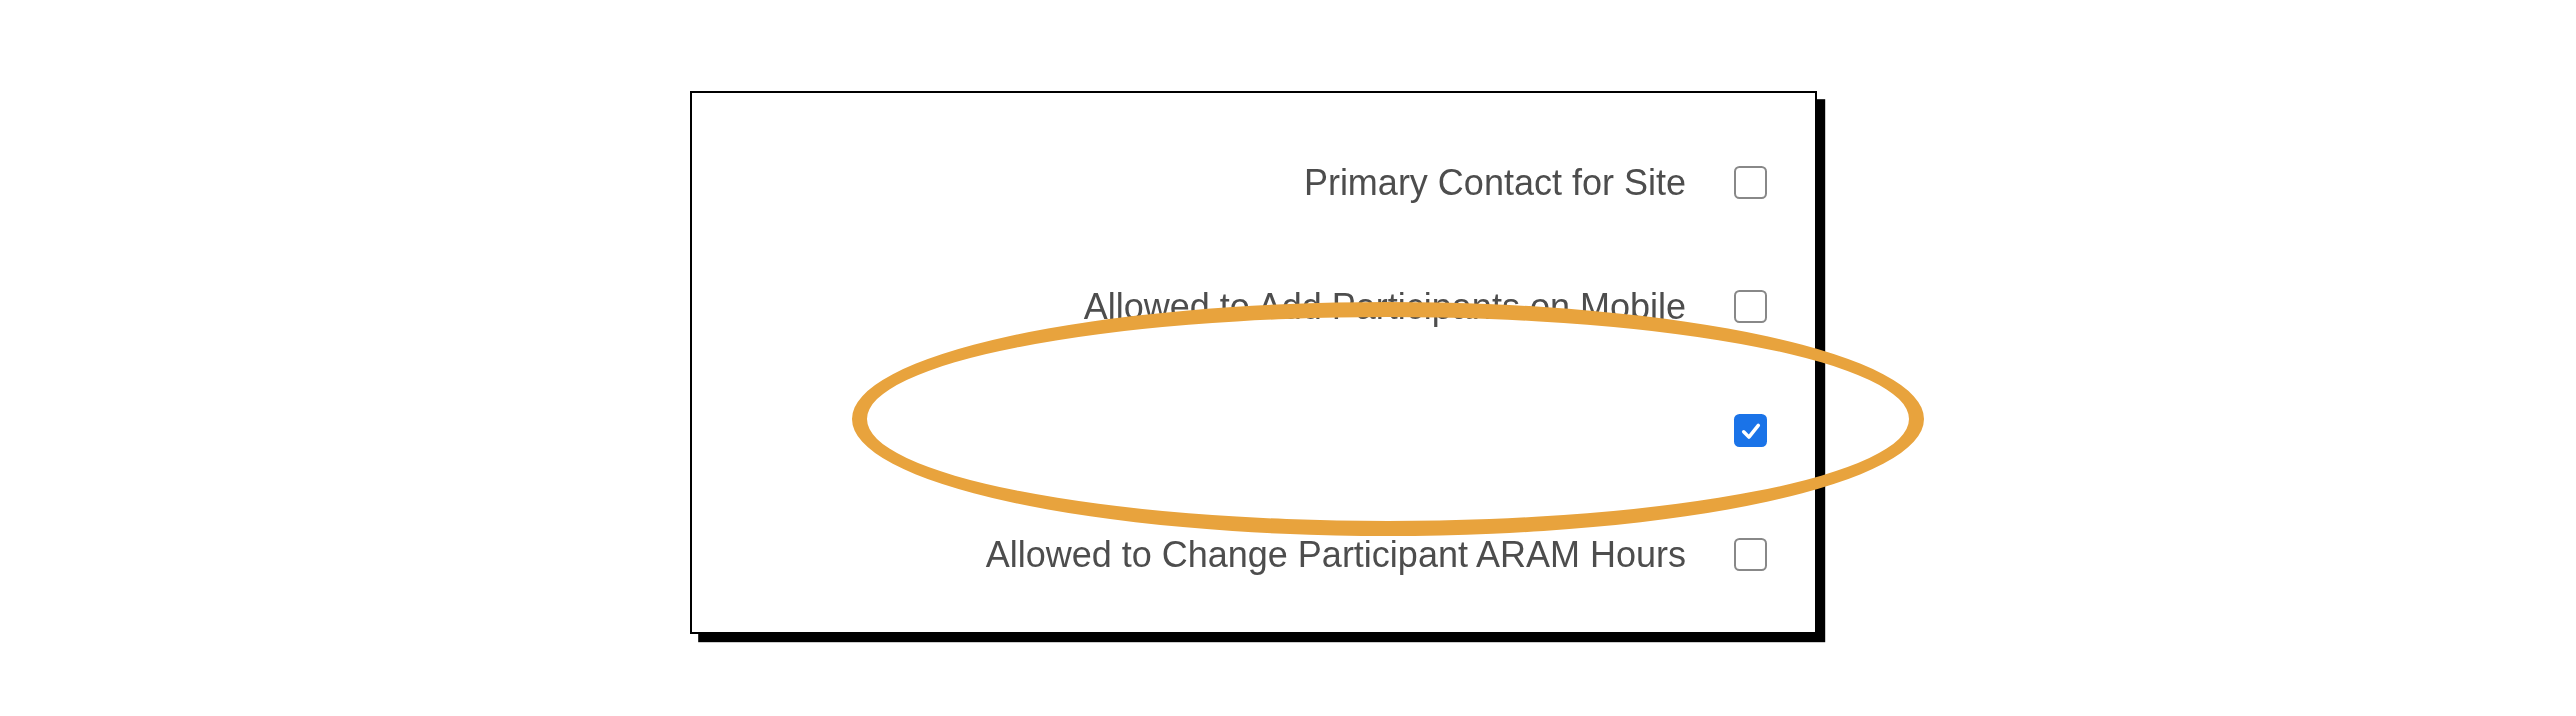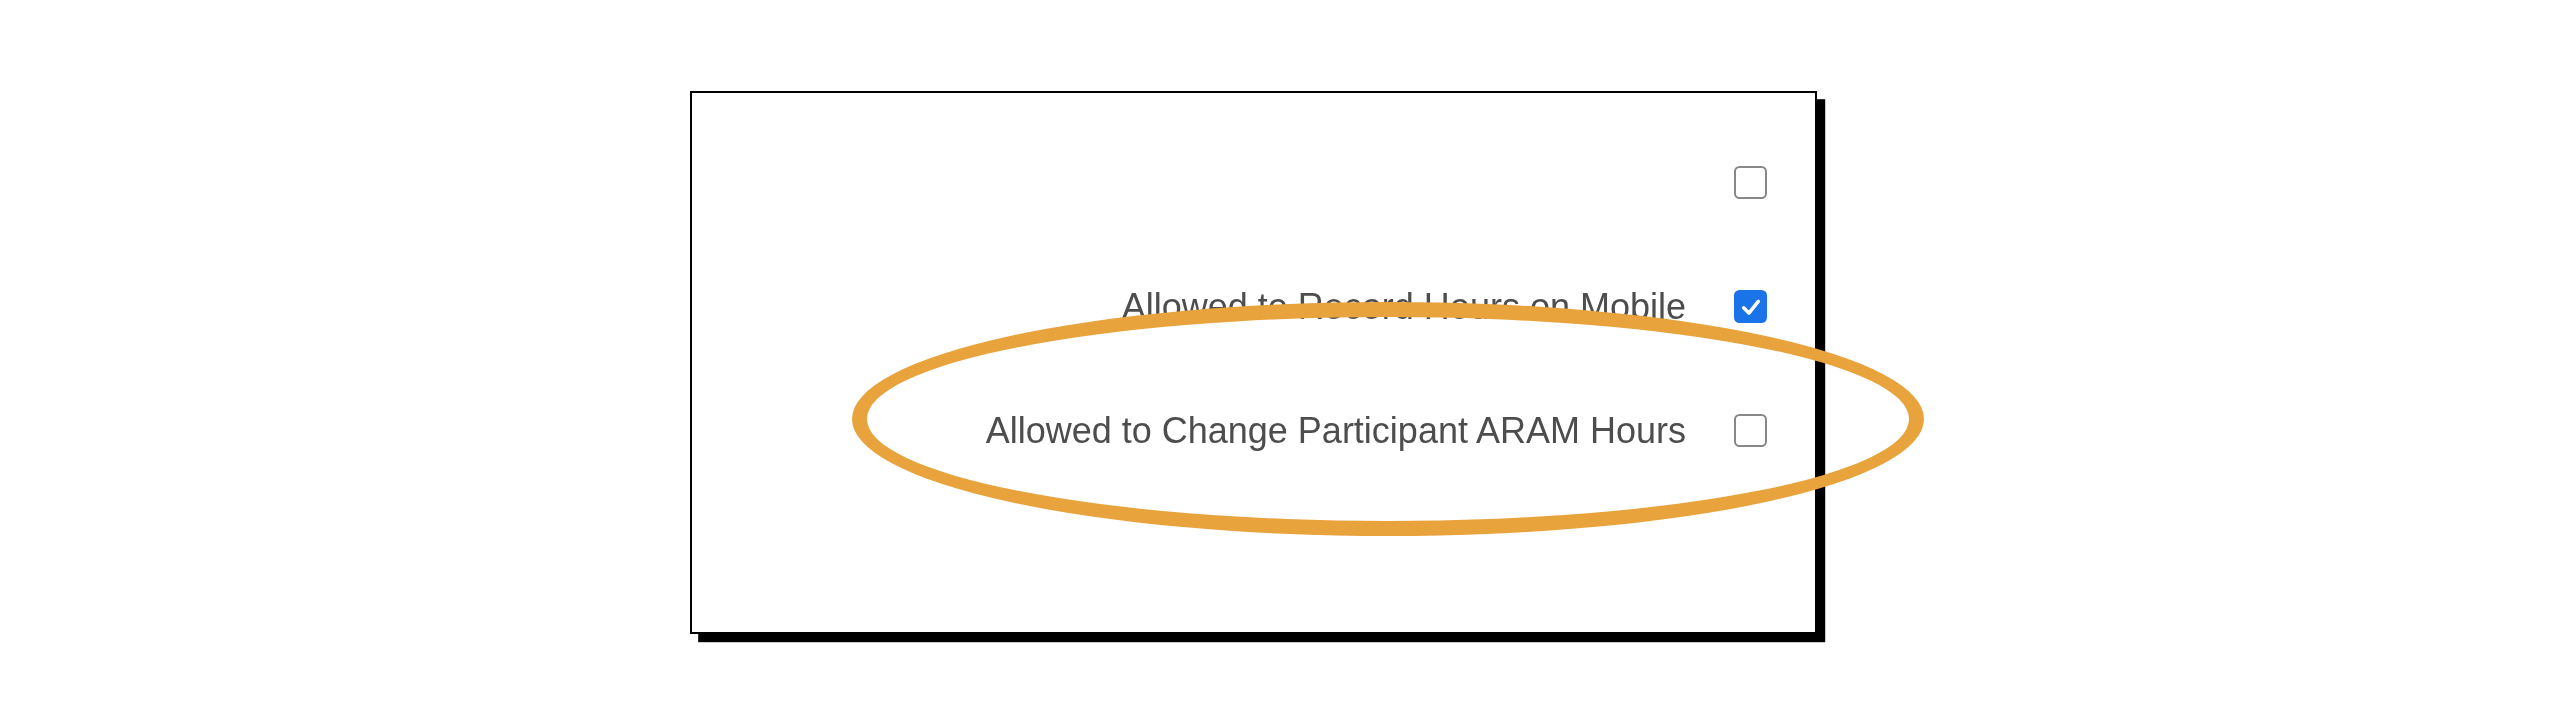--- a/index.html
+++ b/index.html
@@ -78,27 +78,31 @@
     border-radius: 50%;
     pointer-events: none;
     box-sizing: border-box;
   }
 </style>
 </head>
 <body>
 
 <div class="panel">
 
-
   <div class="row">
+    <span class="row-label">Primary Contact for Site</span>
     <div class="cb unchecked"></div>
   </div>
 
   <div class="row">
-    <span class="row-label">Allowed to Record Hours on Mobile</span>
+    <span class="row-label">Allowed to Add Participants on Mobile</span>
+    <div class="cb unchecked"></div>
+  </div>
+
+  <div class="row">
     <div class="cb checked">
       <svg viewBox="0 0 40 40">
         <polyline points="8,22 17,31 33,11"></polyline>
       </svg>
     </div>
   </div>
 
   <div class="row">
     <span class="row-label">Allowed to Change Participant ARAM Hours</span>
     <div class="cb unchecked"></div>

